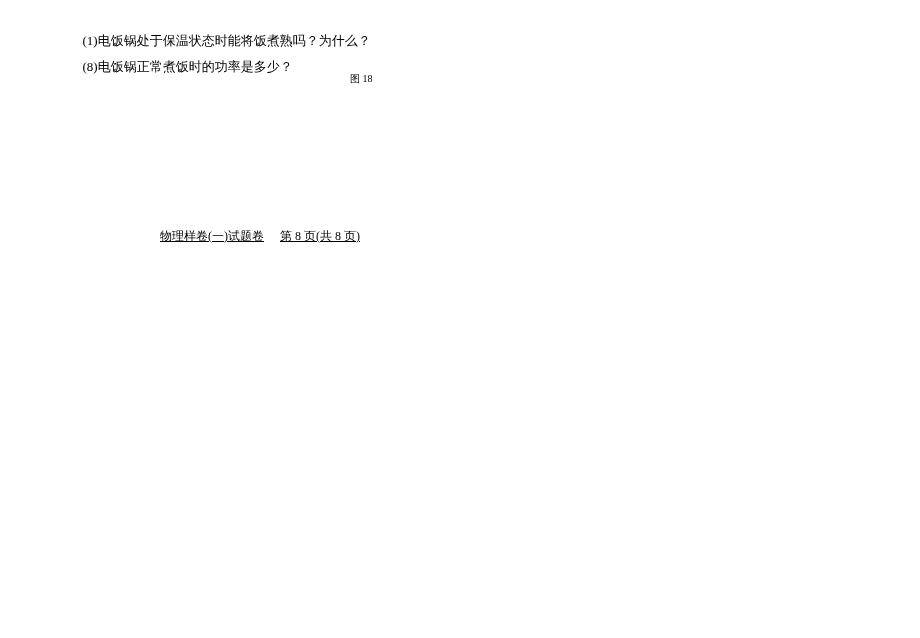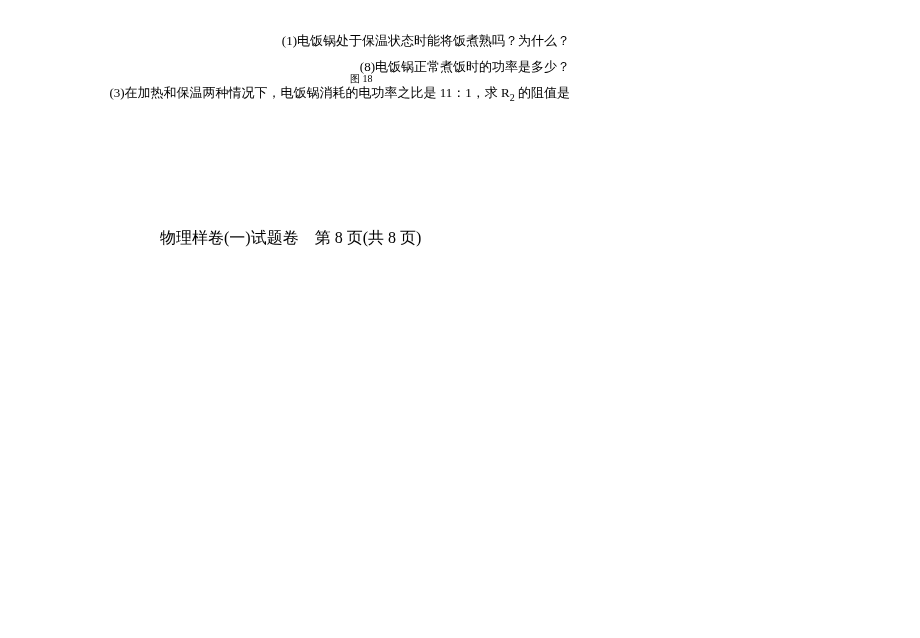--- a/index.html
+++ b/index.html
@@ -1,19 +1,18 @@
 <!DOCTYPE html>
 <html><head>
   <meta charset="utf-8">
   <style>
     * {
       margin: 0;
       padding: 0;
       box-sizing: border-box;
-      text-align: right;
     }
     body {
       width: 920px;
       height: 638px;
       background: #ffffff;
       font-family: "SimSun", "宋体", serif;
       font-size: 13px;
       color: #000000;
       position: relative;
     }
@@ -34,39 +33,37 @@
     .figure-caption {
       position: absolute;
       left: 350px;
       top: 72px;
       font-size: 10px;
     }
     .page-footer {
       position: absolute;
       left: 160px;
       top: 228px;
-      font-size: 16px;
+      font-size: 12px;
+      text-decoration: underline;
     }
     .footer-gap {
       display: inline-block;
       width: 16px;
     }
     .sub {
       font-size: 10px;
       vertical-align: sub;
     }
   </style>
 </head>
 <body>
 
 <div class="content-area">
   <div class="question-line">(1)电饭锅处于保温状态时能将饭煮熟吗？为什么？</div>
   <div class="question-line">(8)电饭锅正常煮饭时的功率是多少？</div>
-  <div class="question-line">
-    <span>(3)在加热和保温两种情况下，电饭锅消耗的电功率之比是 11：1，求 R</span><span class="sub">2</span><span> 的阻值是</span>
-  </div>
 </div>
 
 <div class="figure-caption">图 18</div>
 
 <div class="page-footer">
   <span>物理样卷(一)试题卷</span><span class="footer-gap"></span><span>第 8 页(共 8 页)</span>
 </div>
 
 </body></html>

